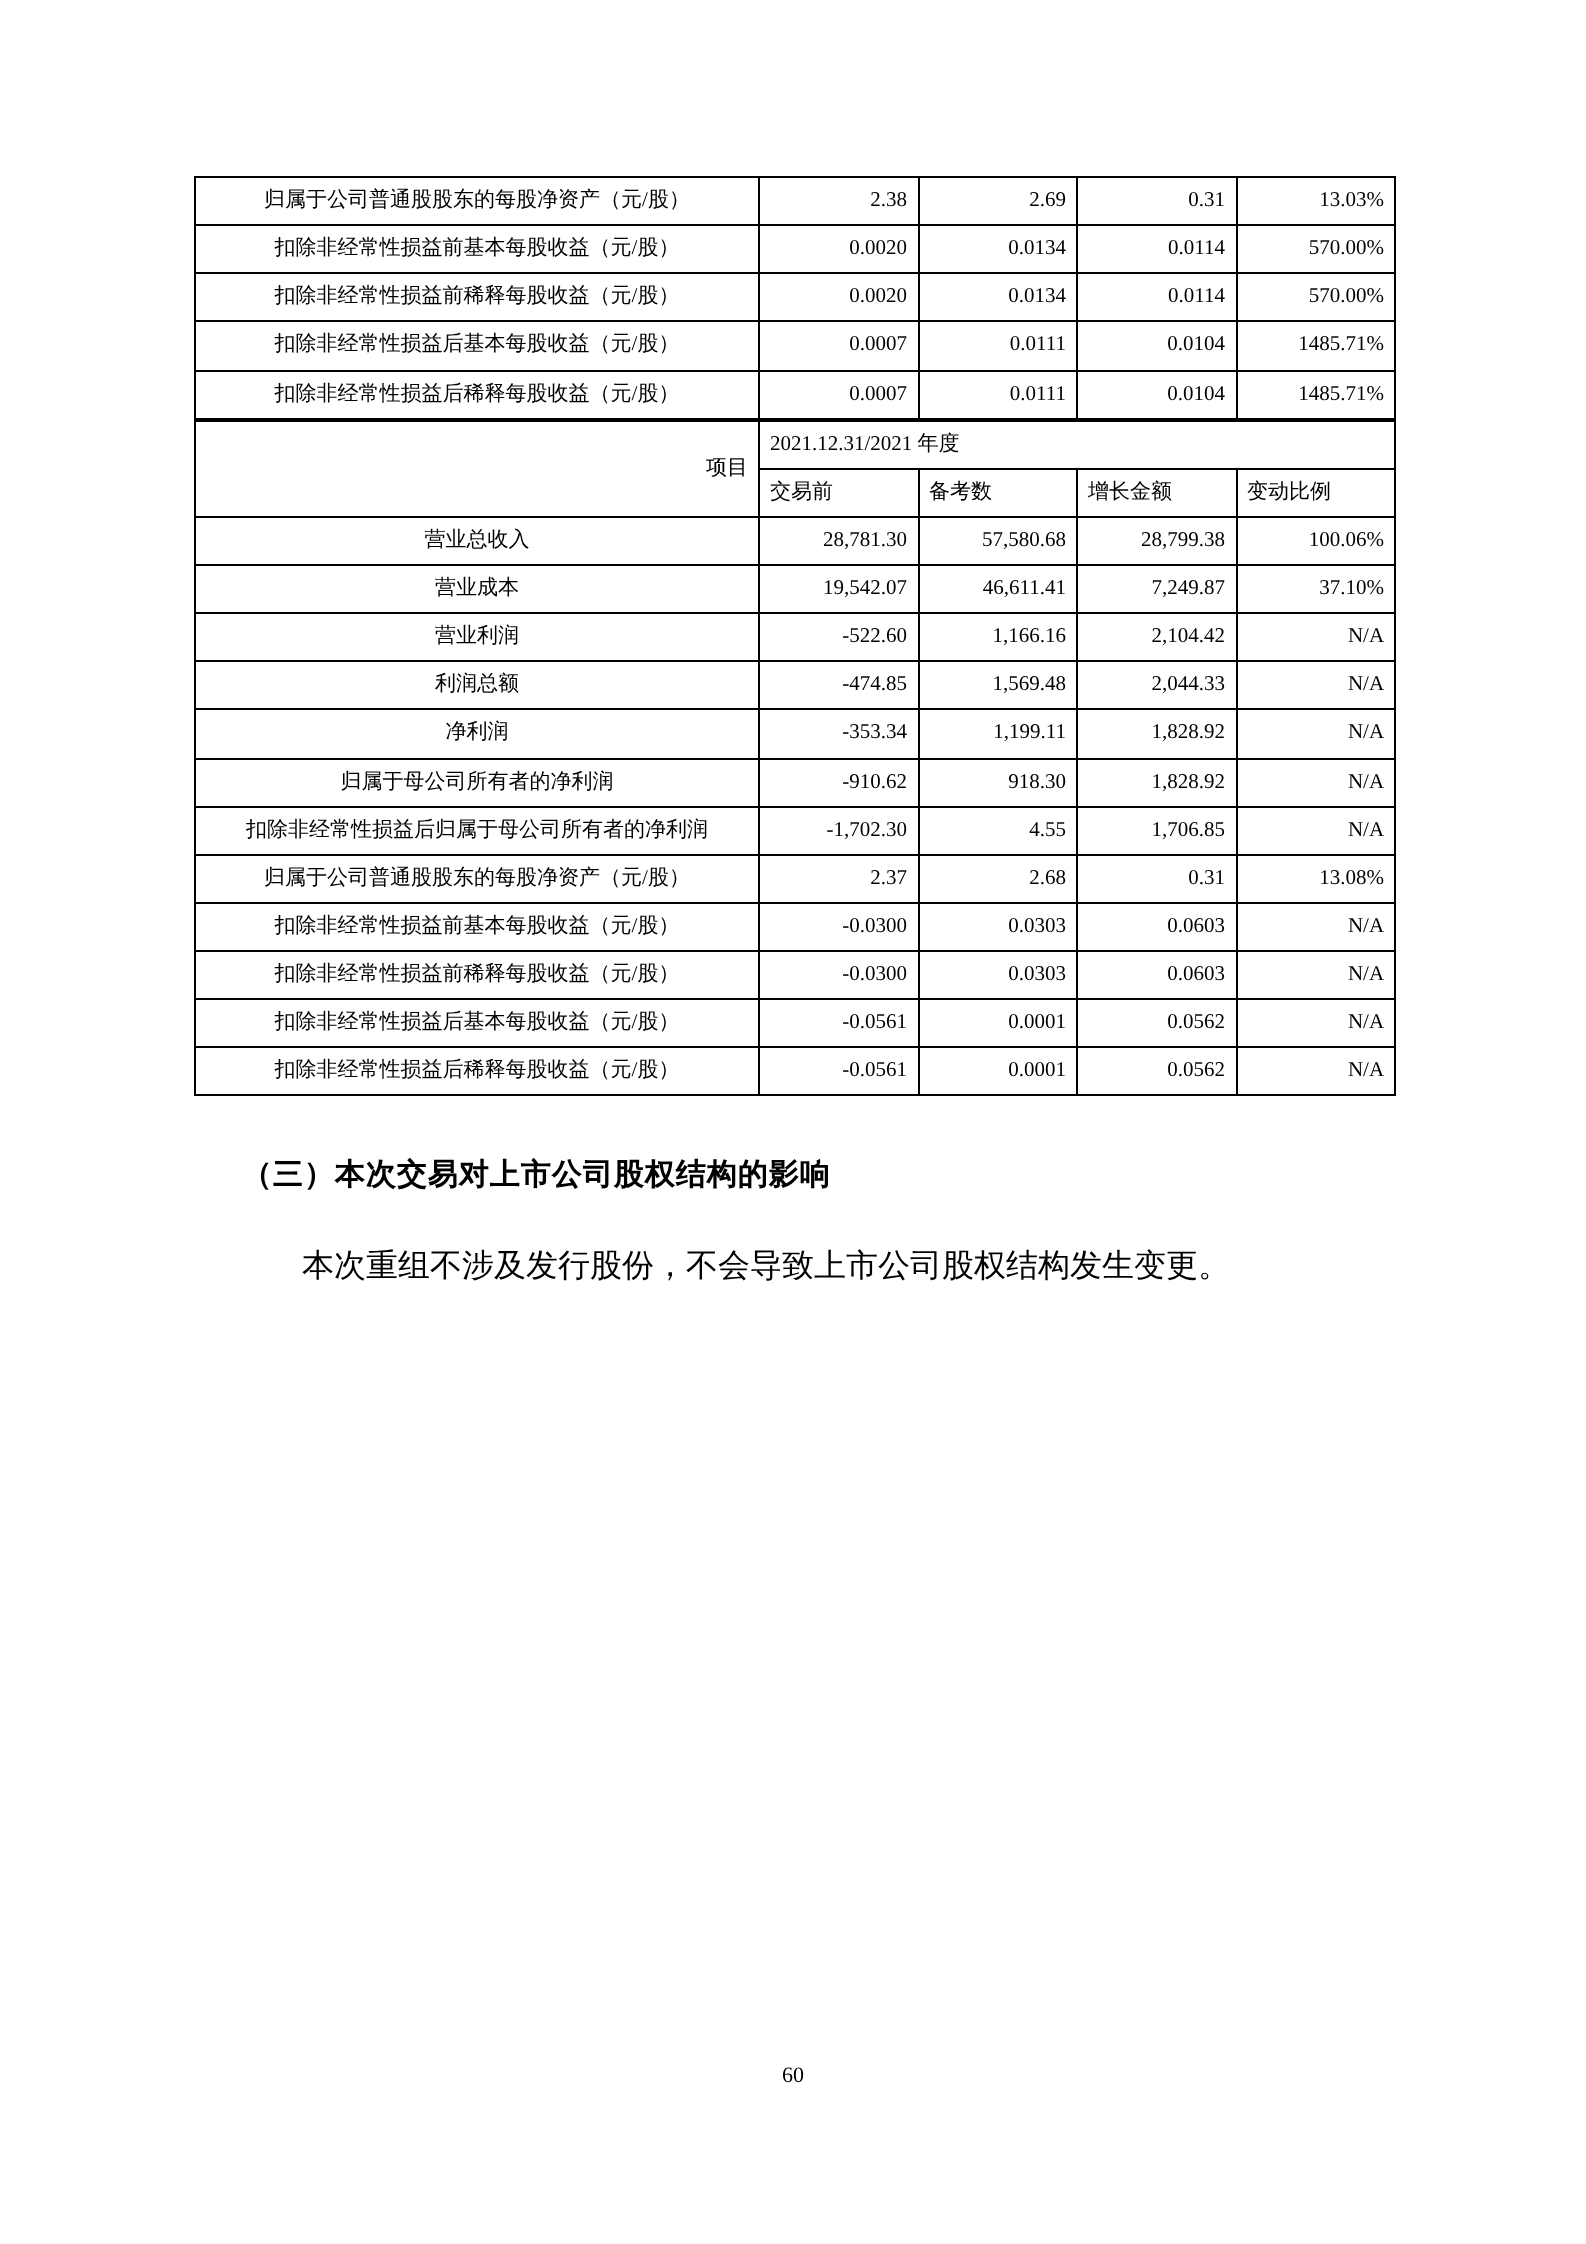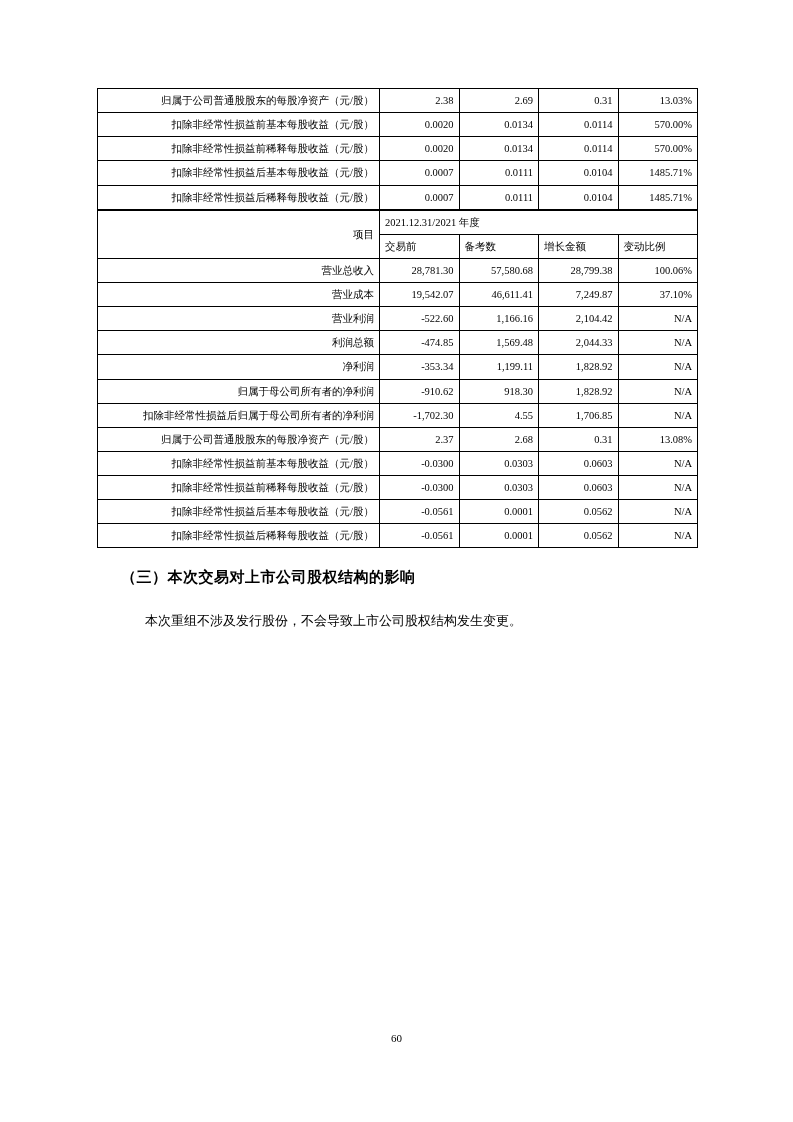--- a/index.html
+++ b/index.html
@@ -27,21 +27,21 @@
   }
   table.fin td, table.fin th {
     border: 1px solid #000000;
     font-size: 10.5px;
     line-height: 1.25;
     padding: 5px 5px;
     font-weight: normal;
     vertical-align: middle;
   }
   td.label {
-    text-align: right;
+    text-align: center;
     padding-left: 7px;
   }
   td.num {
     text-align: right;
     padding-right: 7px;
   }
   .col-label { width: 282px; }
   .col-n { width: 79.5px; }
   th.hdr {
     font-weight: bold;
@@ -50,26 +50,26 @@
   }
   .item-head {
     font-weight: bold;
     text-align: right;
     font-size: 11.5px;
   }
   h2.section {
     font-family: "Liberation Sans", "DejaVu Sans", sans-serif;
     font-size: 15px;
     font-weight: bold;
-    margin: 20px 0 0 0;
+    margin: 30px 0 0 0;
     padding-left: 24px;
     letter-spacing: 0.5px;
   }
   p.body-text {
-    font-size: 13px;
+    font-size: 16px;
     line-height: 1.9;
     margin: 22px 0 0 0;
     text-indent: 2em;
     padding-left: 22px;
   }
   .footer {
     position: absolute;
     left: 0;
     right: 0;
     bottom: 78px;

